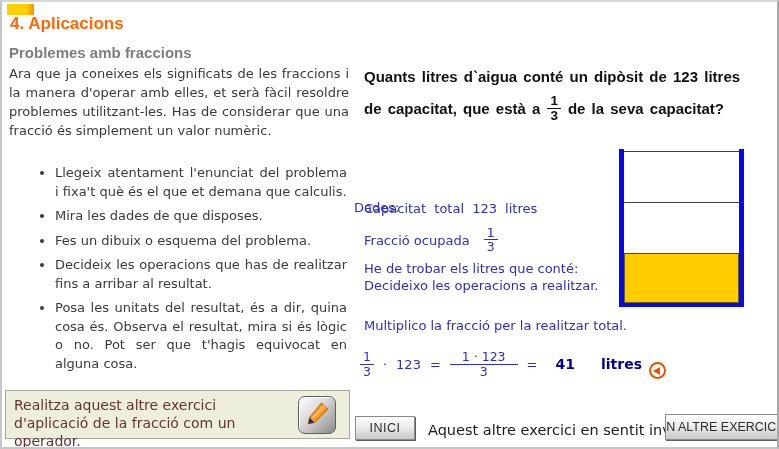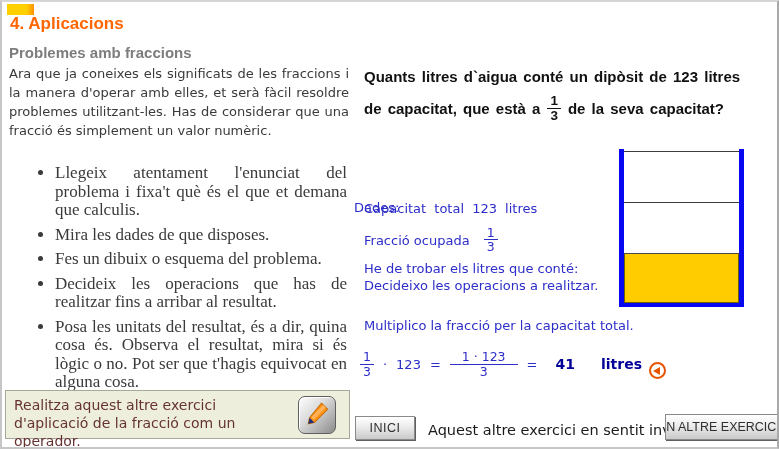--- a/index.html
+++ b/index.html
@@ -32,21 +32,21 @@
   }
   .intro{
     position:absolute;left:7px;top:62px;width:340px;
     font-size:13px;line-height:19px;color:var(--body-text);
     text-align:justify;
   }
   ul.tips{
     position:absolute;left:7px;top:162px;width:338px;
     margin:0;padding:0 0 0 46px;
     box-sizing:border-box;
-    font-size:17px;line-height:18.5px;color:var(--body-text);font-family:Liberation Serif, serif;
+    font-size:13px;line-height:18.5px;color:var(--body-text);
   }
   ul.tips li{margin:0 0 6px 0;text-align:justify;}
   .exercise-box{
     position:absolute;left:3px;top:388px;width:345px;height:49px;
     box-sizing:border-box;
     background:var(--box-bg);
     border:1px solid #a8a89a;
   }
   .exercise-box .box-text{
     position:absolute;left:8px;top:5px;width:278px;
@@ -216,21 +216,21 @@
   <div class="blue b-capac">Capacitat total 123 litres</div>
   <div class="blue b-fraccio">
     <span class="flabel">Fracció ocupada</span>
     <span class="frac">
       <span class="fnum">1</span>
       <span class="fden">3</span>
     </span>
   </div>
   <div class="blue b-goal1">He de trobar els litres que conté:</div>
   <div class="blue b-goal2">Decideixo les operacions a realitzar.</div>
-  <div class="blue b-method">Multiplico la fracció per la capacitat total.</div>
+  <div class="blue b-method">Multiplico la fracció per la realitzar total.</div>
 
   <div class="formula-row">
     <span class="frac">
       <span class="fnum">1</span>
       <span class="fden">3</span>
     </span>
     <span class="sep">·</span>
     <span>123</span>
     <span class="sep">=</span>
     <span class="frac wide-frac">

